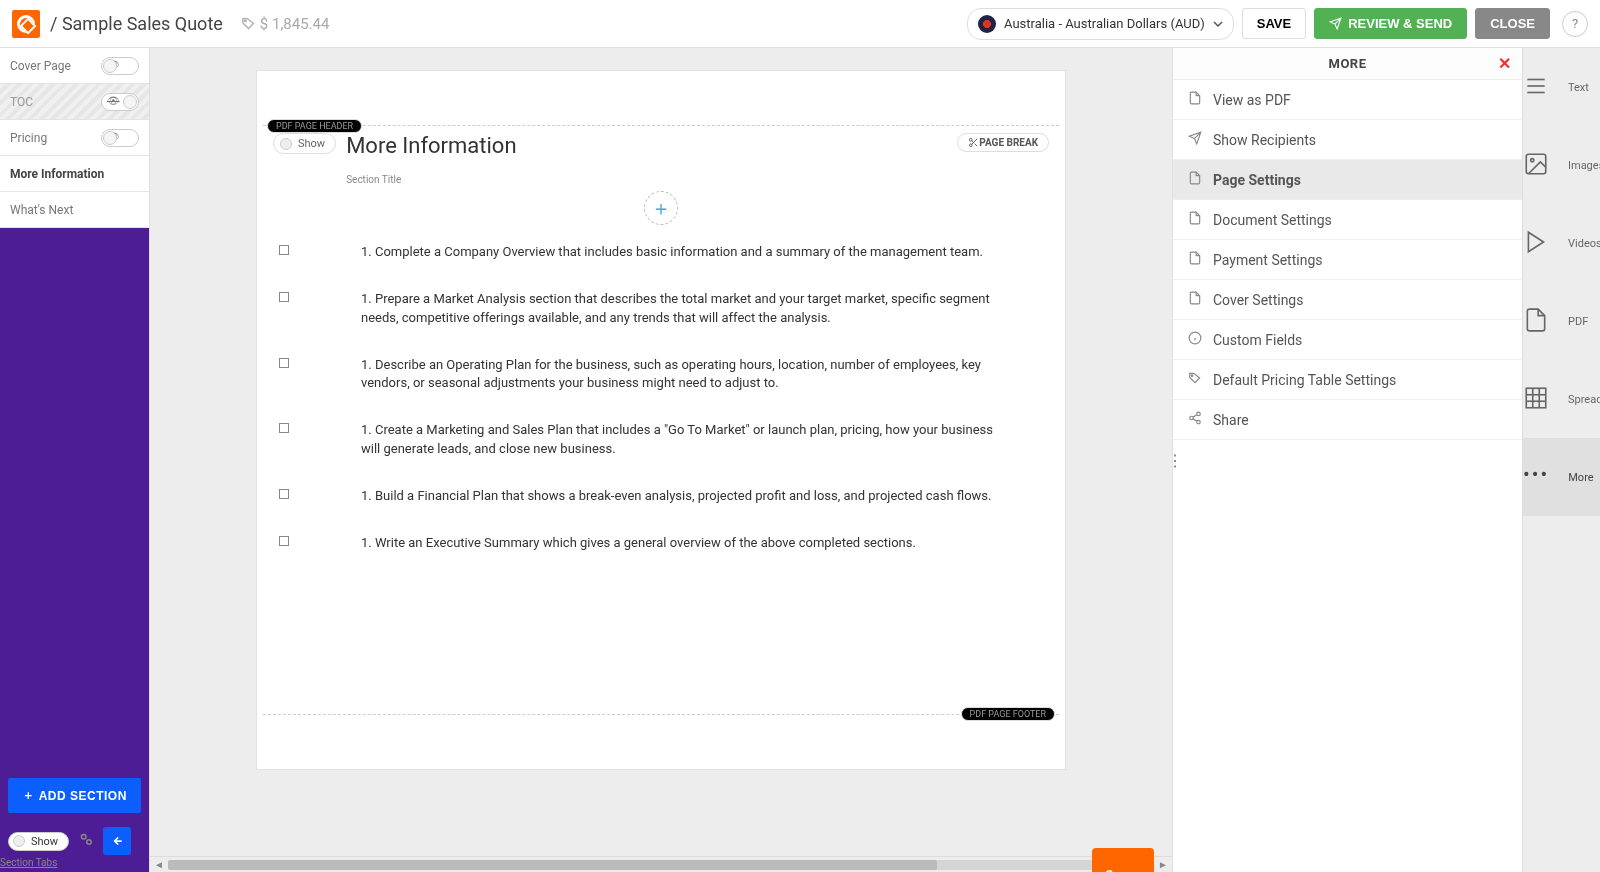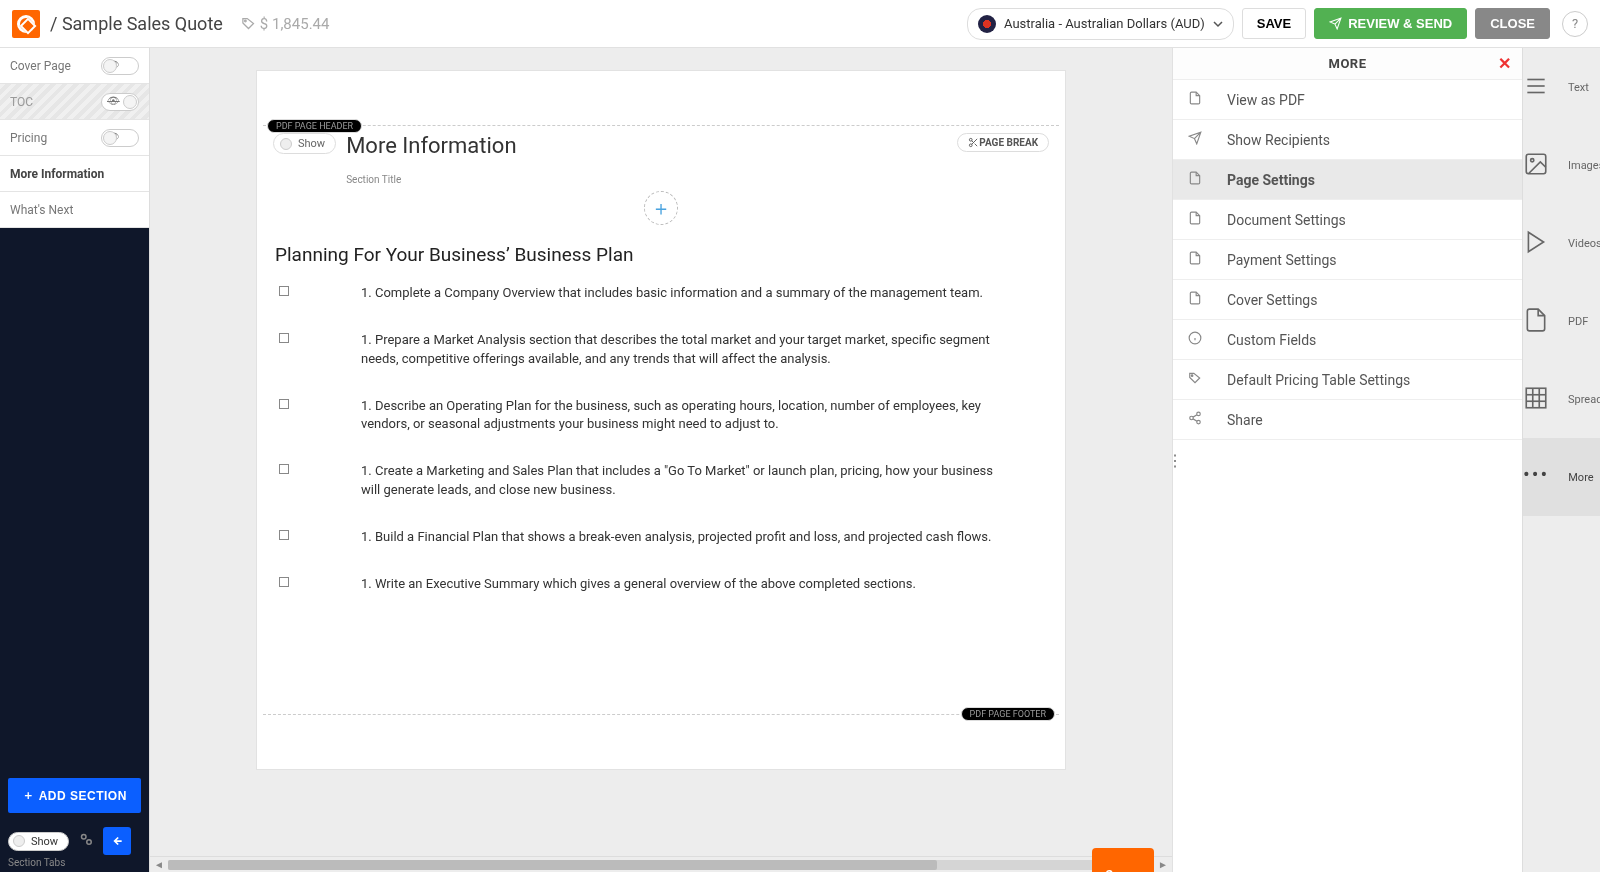--- a/index.html
+++ b/index.html
@@ -52,21 +52,21 @@
 
   
   .app-body {
     position:absolute; top:48px; left:0; right:0; bottom:0;
     display:flex;
   }
 
   
   .left-sidebar {
     width:150px; flex-shrink:0;
-    background:#0f172a;
+    background:#4c1d95;
     border-right:1px solid #ddd;
     display:flex; flex-direction:column;
     position:relative;
   }
   .sec-list { flex:1; }
   .sec-item {
     height:36px; display:flex; align-items:center; justify-content:space-between;
     padding:0 10px; font-size:12px;
     border-bottom:1px solid #e4e4e4;
     color:#777;
@@ -96,21 +96,21 @@
   }
   .left-bottom {
     display:flex; align-items:center; gap:8px; padding:6px 8px 2px 8px;
   }
   .show-pill {
     display:flex; align-items:center; gap:6px; border:1px solid #ccc; border-radius:12px; padding:2px 10px 2px 4px; font-size:11px; background:#fff;
   }
   .show-pill .dot { width:12px; height:12px; border-radius:50%; background:#eee; border:1px solid #ccc;}
   .gears { color:#888; font-size:16px;}
   .blue-square { width:28px; height:28px; background:#0b5fff; border-radius:3px; display:flex; align-items:center; justify-content:center; color:#fff;}
-  .section-tabs-label { font-size:10px; color:#888; padding:0 8px 4px 8px;}
+  .section-tabs-label { font-size:10px; color:#888; padding:0 8px 4px 0;text-decoration:underline;}
 
   
   .canvas-wrap {
     flex:1; overflow:auto; position:relative;
     background:#ededed;
   }
   .canvas {
     width:810px; margin: 22px auto 40px auto; background:#fff; border:1px solid #e2e2e2;
     position:relative;
     padding: 50px 0 50px 0;
@@ -177,21 +177,21 @@
     position:relative;
   }
   .more-head {
     height:32px; display:flex; align-items:center; justify-content:center; position:relative;
     border-bottom:1px solid #eee; font-size:13px; font-weight:700; color:#444; letter-spacing:.5px;
     background:#fdfdfd;
   }
   .more-close { position:absolute; right:10px; color:#e33; font-size:16px; cursor:pointer;}
   .more-list { flex:1; }
   .more-item {
-    height:40px; display:flex; align-items:center; gap:24px; padding:0 14px;
+    height:40px; display:flex; align-items:center; gap:10px; padding:0 14px;
     font-size:14px; color:#555; border-bottom:1px solid #eee; cursor:pointer;
   }
   .more-item.active { background:#e9e9e9;font-weight:bold; }
   .more-icon { width:16px; color:#888; text-align:center; font-size:13px;}
   .panel-grip {
     position:absolute; left:-6px; top:410px; color:#777; font-size:16px; line-height:6px;
   }
 
   
   .tool-rail {
@@ -320,21 +320,20 @@
               <circle cx="6" cy="18" r="3"></circle>
               <path d="M20 4L8.12 15.88M14.47 14.48L20 20M8.12 8.12L12 12"></path>
             </svg>
           <span>PAGE BREAK</span>
         </div>
       </div>
 
       <div class="add-circle">＋</div>
 
       <div class="doc-content">
-        <div class="doc-h2">Planning For Your Business’ Business Plan</div>
         <ul class="check-list" id="check-list">
             <li class="check-item">
               <div class="check-box"></div>
               <div class="check-text">1. Complete a Company Overview that includes basic information and a summary of the management team.</div>
             </li>
             <li class="check-item">
               <div class="check-box"></div>
               <div class="check-text">1. Prepare a Market Analysis section that describes the total market and your target market, specific segment needs, competitive offerings available, and any trends that will affect the analysis.</div>
             </li>
             <li class="check-item">

